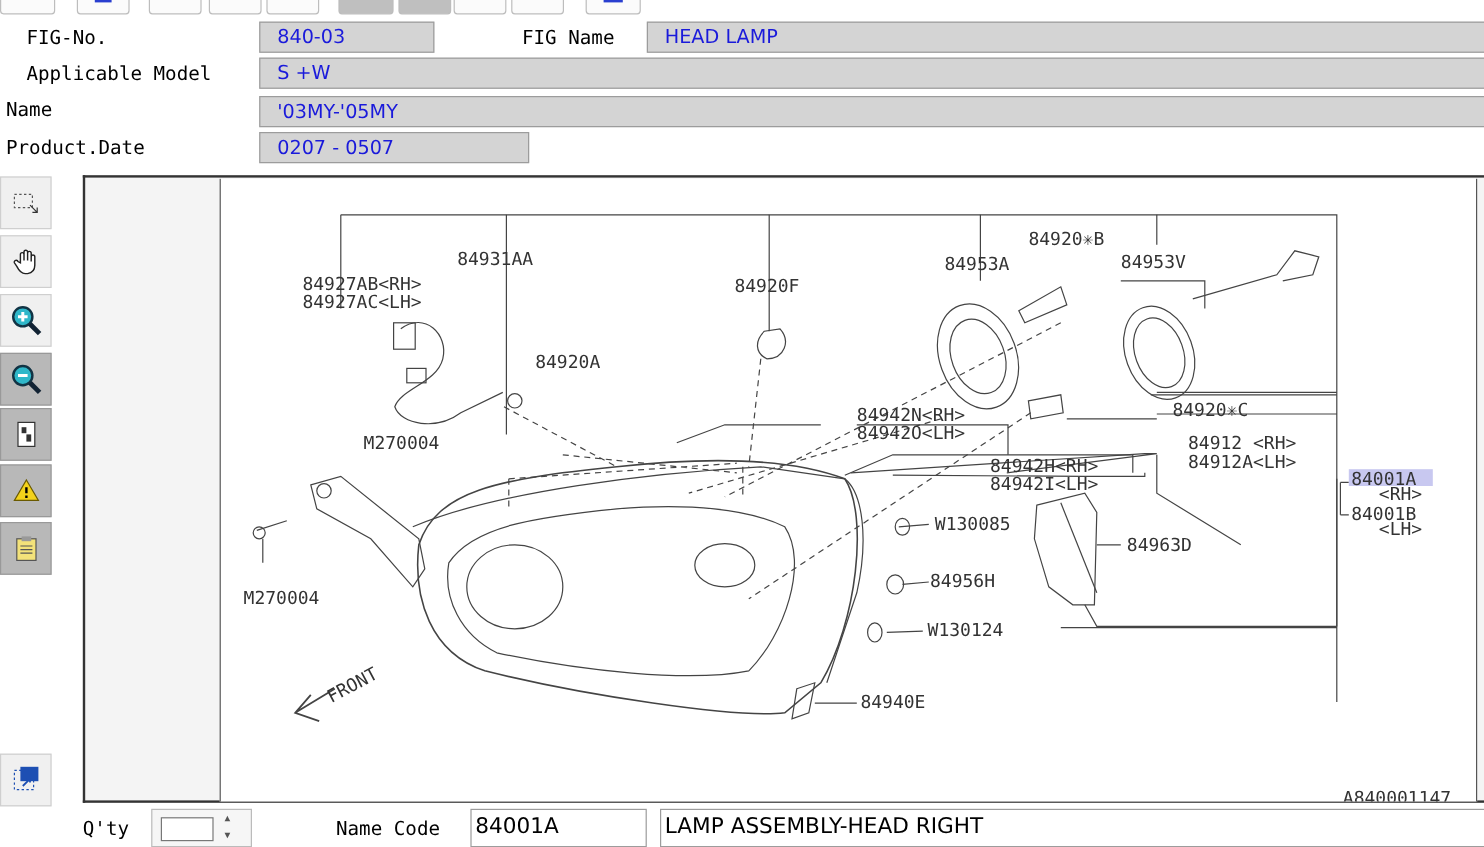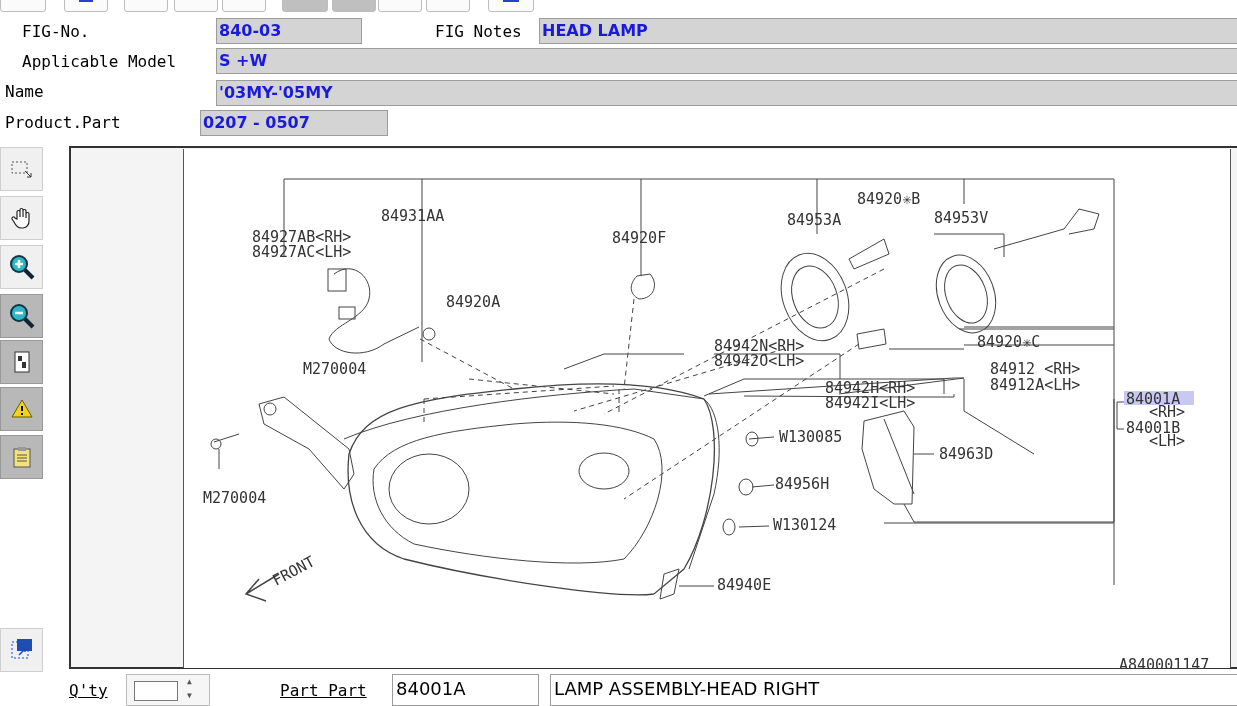--- a/index.html
+++ b/index.html
@@ -1,26 +1,26 @@
 <!DOCTYPE html>
 <html><head>
 <meta charset="utf-8">
 <style>
   html,body{margin:0;padding:0;}
   body{width:1237px;height:706px;background:#ffffff;position:relative;overflow:hidden;font-family:"DejaVu Sans Mono","Liberation Mono",monospace;}
   .tb{position:absolute;top:-18px;height:28px;border:1px solid #bdbdbd;border-radius:3px;background:#fbfbfb;}
   .tb.dark{background:#bfbfbf;}
   .lbl{position:absolute;font-size:16px;color:#000;}
-  .fld{position:absolute;height:26px;background:#d4d4d4;border:1px solid #9c9c9c;box-sizing:border-box;font-family:"DejaVu Sans","Liberation Sans",sans-serif;font-weight:bold;font-size:16px;color:#1a1adb;line-height:24px;padding-left:2px;white-space:nowrap;overflow:hidden;}
+  .fld{position:absolute;height:26px;background:#d4d4d4;border:1px solid #9c9c9c;box-sizing:border-box;font-family:"DejaVu Sans","Liberation Sans",sans-serif;font-weight:normal;font-size:16px;color:#1a1adb;line-height:24px;padding-left:14px;white-space:nowrap;overflow:hidden;}
   .tool{position:absolute;left:0;width:43px;height:44px;box-sizing:border-box;border:1px solid #cfcfcf;background:#f0f0f0;display:flex;align-items:center;justify-content:center;}
   .tool.dark{background:#b8b8b8;border-color:#999;}
   #viewer{position:absolute;left:69px;top:146px;width:1168px;height:523px;border:2px solid #333;border-right:none;box-sizing:border-box;background:#f4f4f4;}
   #canvas{position:absolute;left:112px;top:1px;width:1046px;height:519px;background:#fff;border-left:1px solid #555;border-right:1px solid #555;}
   svg text{font-family:"DejaVu Sans Mono","Liberation Mono",monospace;font-size:15px;fill:#333;}
-  .btm{position:absolute;font-size:16px;text-decoration:underline;}
+  .btm{position:absolute;font-size:16px;}
   .ibox{position:absolute;background:#fff;border:1px solid #9c9c9c;box-sizing:border-box;font-family:"DejaVu Sans","Liberation Sans",sans-serif;font-size:18px;line-height:28px;padding-left:3px;color:#000;white-space:nowrap;overflow:hidden;}
 </style>
 </head>
 <body>
 
 <div>
   <div class="tb" style="left:0;width:44px"></div>
   <div class="tb" style="left:64px;width:42px">
       <div style="position:absolute;left:14px;top:16px;width:14px;height:3px;background:#2a3fd0"></div>
     </div>
@@ -31,31 +31,31 @@
   <div class="tb dark" style="left:332px;width:42px"></div>
   <div class="tb" style="left:378px;width:42px"></div>
   <div class="tb" style="left:426px;width:42px"></div>
   <div class="tb" style="left:488px;width:44px">
       <div style="position:absolute;left:14px;top:16px;width:16px;height:3px;background:#2a3fd0"></div>
     </div>
 </div>
 
 <div class="lbl" style="left:22px;top:22px">FIG-No.</div>
 <div class="fld" style="left:216px;top:18px;width:146px">840-03</div>
-<div class="lbl" style="left:435px;top:22px">FIG Notes</div>
+<div class="lbl" style="left:435px;top:22px">FIG Name</div>
 <div class="fld" style="left:539px;top:18px;width:710px">HEAD LAMP</div>
 
 <div class="lbl" style="left:22px;top:52px">Applicable Model</div>
 <div class="fld" style="left:216px;top:48px;width:1030px">S +W</div>
 
 <div class="lbl" style="left:5px;top:82px">Name</div>
 <div class="fld" style="left:216px;top:80px;width:1030px">'03MY-'05MY</div>
 
-<div class="lbl" style="left:5px;top:113px">Product.Part</div>
-<div class="fld" style="left:200px;top:110px;width:188px">0207 - 0507</div>
+<div class="lbl" style="left:5px;top:113px">Product.Date</div>
+<div class="fld" style="left:216px;top:110px;width:225px">0207 - 0507</div>
 <div class="lbl" style="left:1272px;top:113px">Pa</div>
 
 <div class="tool" style="top:147px">
   <svg width="26" height="26" viewBox="0 0 26 26">
       <rect x="3" y="6" width="15" height="11" fill="none" stroke="#555" stroke-dasharray="2,2"></rect>
       <path d="M16 15 L22 21 M22 17 L22 21 L18 21" stroke="#333" fill="none"></path>
     </svg>
 </div>
 <div class="tool" style="top:196px">
   <svg width="26" height="26" viewBox="0 0 26 26">
@@ -209,15 +209,15 @@
     </svg>
   </div>
 </div>
 
 <div class="btm" style="left:69px;top:681px">Q'ty</div>
 <div style="position:absolute;left:126px;top:674px;width:84px;height:32px;border:1px solid #bbb;box-sizing:border-box;background:#f6f6f6">
   <input style="position: absolute; left: 7px; top: 6px; width: 42px; height: 18px; border: 1px solid rgb(119, 119, 119); padding: 0px; font-size: 14px;" value="">
   <div style="position:absolute;left:60px;top:2px;font-size:8px;color:#555">▲</div>
   <div style="position:absolute;left:60px;top:16px;font-size:8px;color:#555">▼</div>
 </div>
-<div class="btm" style="left:280px;top:681px">Part Part</div>
+<div class="btm" style="left:280px;top:681px">Name Code</div>
 <div class="ibox" style="left:392px;top:674px;width:147px;height:32px">84001A</div>
 <div class="ibox" style="left:550px;top:674px;width:700px;height:32px">LAMP ASSEMBLY-HEAD RIGHT</div>
 
 </body></html>

